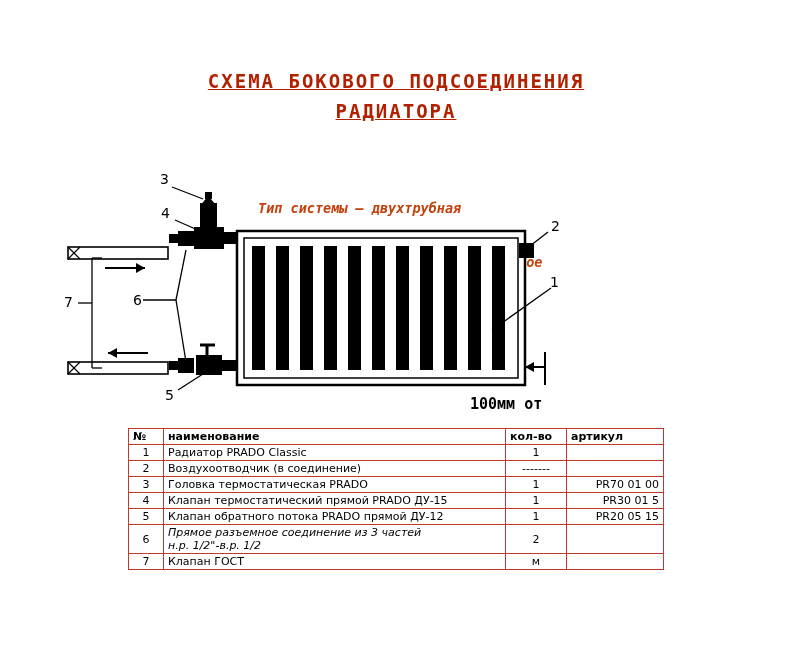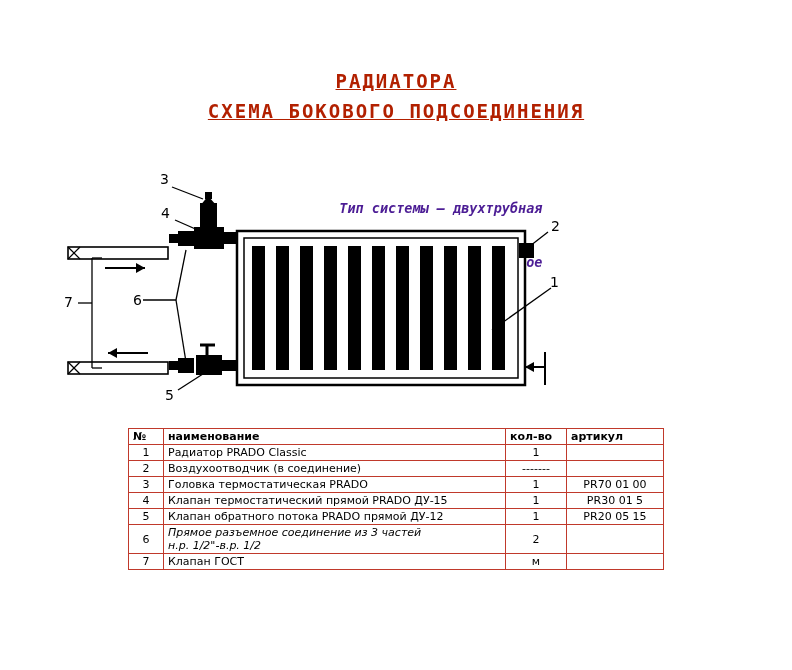--- a/index.html
+++ b/index.html
@@ -33,23 +33,22 @@
   }
   .sys-note {
     position: absolute;
     top: 163px;
     left: 258px;
     font-family: "DejaVu Sans Mono", monospace;
     font-style: italic;
     font-weight: bold;
     font-size: 13.5px;
     line-height: 18px;
-    color: #4c1d95;
+    color: #c2410c;
     white-space: pre;
-    text-align: right;
   }
   .floor-note {
     position: absolute;
     top: 352px;
     left: 470px;
     font-family: "DejaVu Sans Mono", monospace;
     font-weight: bold;
     font-size: 15px;
     line-height: 21px;
     white-space: pre;
@@ -83,37 +82,38 @@
     line-height: 13px;
     vertical-align: middle;
   }
   .parts-table th {
     font-weight: bold;
     text-align: left;
     font-size: 11px;
   }
   .col-no  { width: 26px; text-align: center; }
   .col-qty { width: 52px; text-align: center; margin-top: 8px; }
-  .col-art { width: 88px; text-align: center; }
+  .col-art { width: 88px; text-align: right; }
   .two-line { line-height: 15px; font-style: italic; }
 </style>
 </head>
 <body>
 
 <div class="title-block">
+  <div class="title-line">СХЕМА БОКОВОГО ПОДСОЕДИНЕНИЯ</div>
   <div class="title-line">РАДИАТОРА</div>
-  <div class="title-line">СХЕМА БОКОВОГО ПОДСОЕДИНЕНИЯ</div>
 </div>
 
 <div class="sys-note">
   <div>Тип системы – двухтрубная</div>
   <div>Подключение прибора – боковое левое</div>
 </div>
 
 <div class="floor-note">
+  <div>100мм от</div>
 </div>
 
 <svg id="drawing" width="792" height="670">
 
   <g>
     <rect x="237" y="231" width="288" height="154" fill="#ffffff" stroke="#000" stroke-width="2.5"></rect>
     <rect x="244" y="238" width="274" height="140" fill="#ffffff" stroke="#000" stroke-width="1.5"></rect>
 
     <rect x="252" y="246" width="13" height="124" fill="#000"></rect>
     <rect x="276" y="246" width="13" height="124" fill="#000"></rect>

